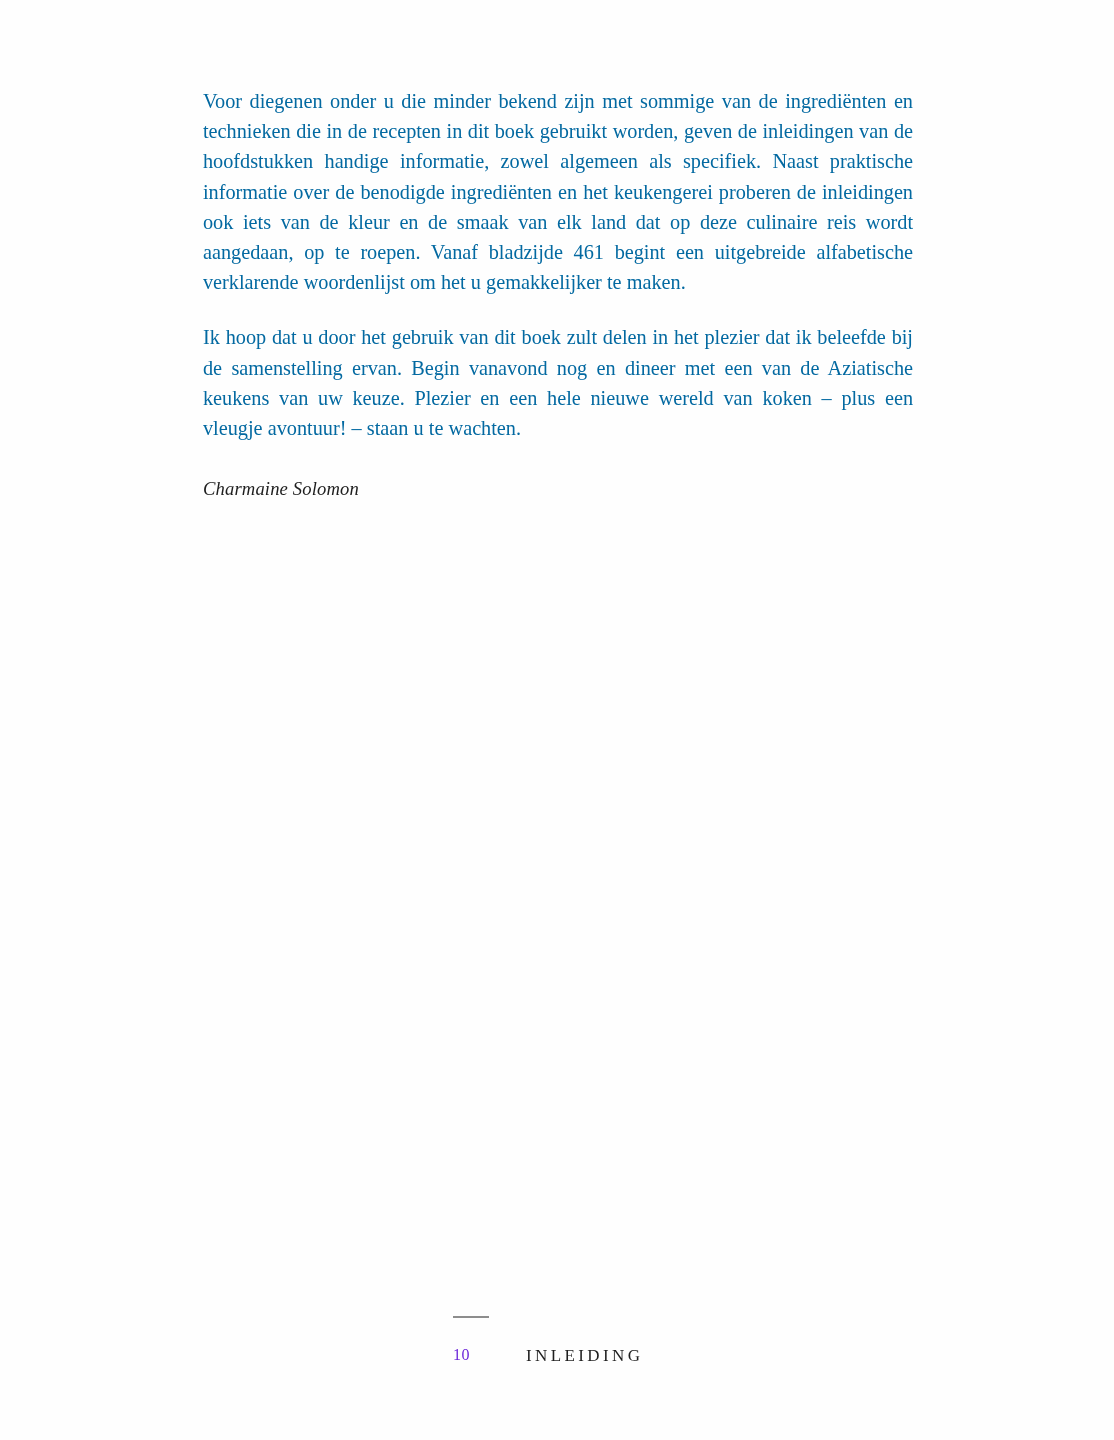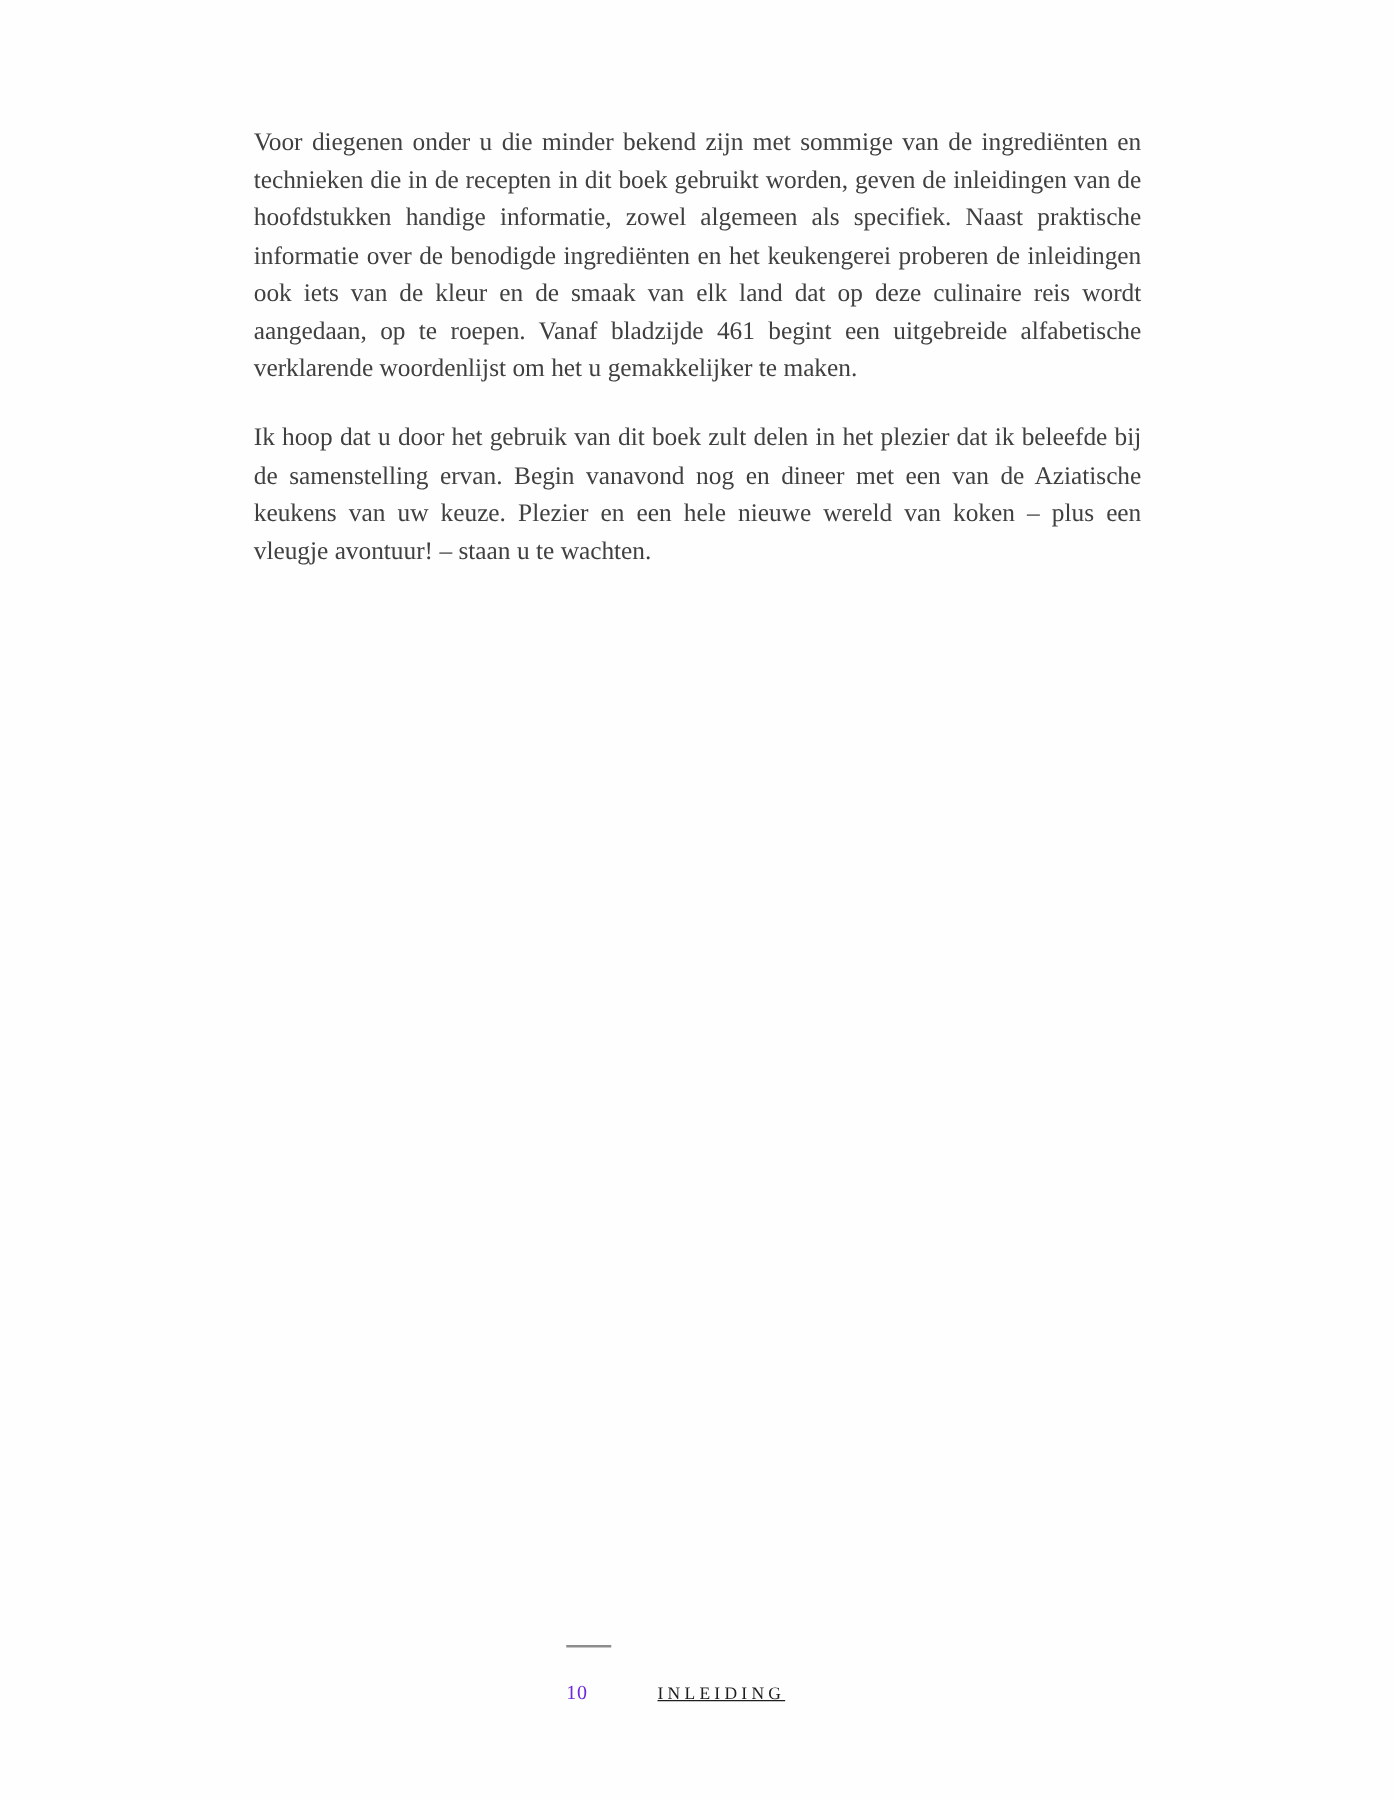--- a/index.html
+++ b/index.html
@@ -26,28 +26,28 @@
   }
 
   .text-column {
     position: absolute;
     left: 203px;
     top: 86px;
     width: 710px;
   }
 
   .body-paragraph {
-    margin: 13px 0 25px 0;
+    margin: 0 0 25px 0;
     font-size: 20.3px;
     line-height: 30.2px;
     text-align: justify;
     text-justify: inter-word;
     letter-spacing: -0.02px;
     word-spacing: 0.1px;
-    color: #404040;
+    color: #0369a1;
     hyphens: none;
   }
 
   .body-paragraph:last-of-type {
     margin-bottom: 0;
   }
 
   .signature-block {
     position: absolute;
     left: 203px;
@@ -97,38 +97,40 @@
     font-size: 16px;
     line-height: 22px;
     color: #6d28d9;
     letter-spacing: 0.6px;
   }
 
   .footer-section {
     position: absolute;
     left: 73px;
     top: 1px;
-    font-size: 14px;
+    font-size: 17px;
     line-height: 22px;
     color: #1e1e1e;
     letter-spacing: 3.4px;
     text-transform: uppercase;
-    text-decoration: underline;
   }
 </style>
 </head>
 <body>
 
 <div class="page">
 
   <div class="text-column">
     <p class="body-paragraph">Voor diegenen onder u die minder bekend zijn met sommige van de ingrediënten en technieken die in de recepten in dit boek gebruikt worden, geven de inleidingen van de hoofdstukken handige informatie, zowel algemeen als specifiek. Naast praktische informatie over de benodigde ingrediënten en het keukengerei proberen de inleidingen ook iets van de kleur en de smaak van elk land dat op deze culinaire reis wordt aangedaan, op te roepen. Vanaf bladzijde 461 begint een uitgebreide alfabetische verklarende woordenlijst om het u gemakkelijker te maken.</p>
     <p class="body-paragraph">Ik hoop dat u door het gebruik van dit boek zult delen in het plezier dat ik beleefde bij de samenstelling ervan. Begin vanavond nog en dineer met een van de Aziatische keukens van uw keuze. Plezier en een hele nieuwe wereld van koken – plus een vleugje avontuur! – staan u te wachten.</p>
   </div>
 
+  <div class="signature-block">
+    <p class="signature">Charmaine Solomon</p>
+  </div>
 
   <div class="footer">
     <div class="footer-rule"></div>
     <div class="footer-line">
       <span class="footer-pageno">10</span>
       <span class="footer-section">INLEIDING</span>
     </div>
   </div>
 
 </div>

